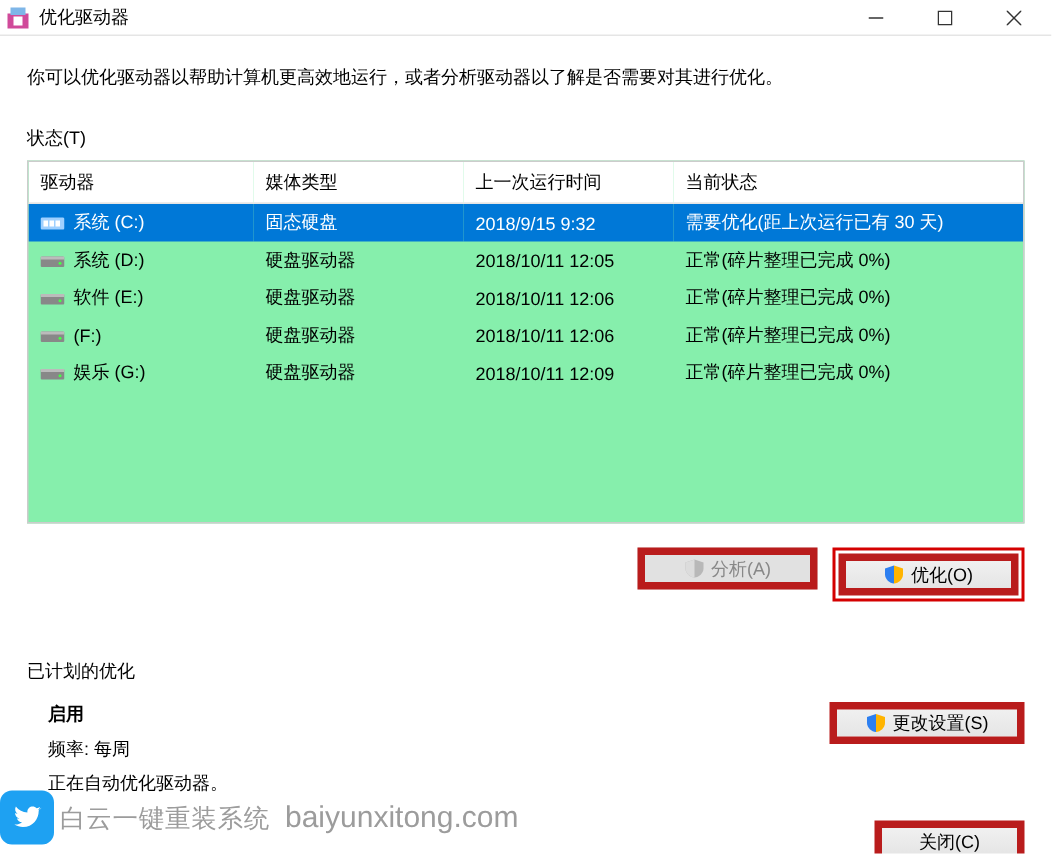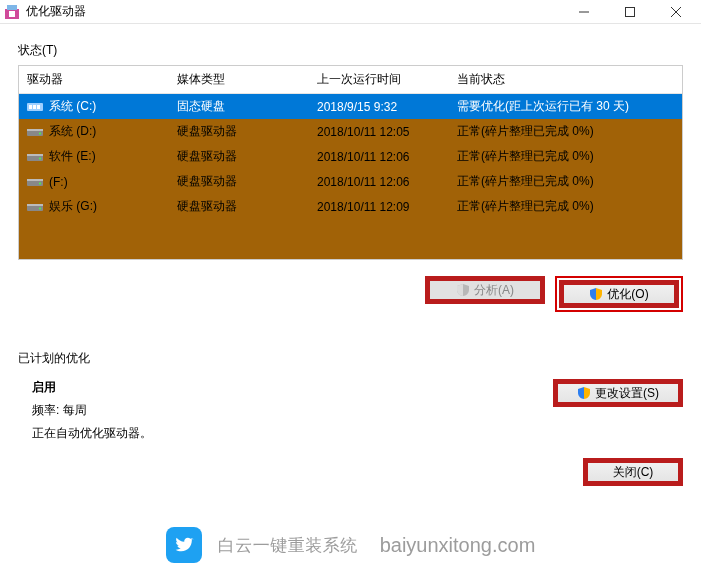--- a/index.html
+++ b/index.html
@@ -32,22 +32,22 @@
 }
 .win-btn svg { pointer-events: none; }
 
 .content { padding: 18px 18px 10px 18px; }
 .desc { margin-bottom: 24px; line-height: 1.5; }
 
 .section-label { margin-bottom: 6px; }
 .section-box {
   border: 1px solid #ccc;
   padding: 0;
-  background: #a16207;
-  height: 195px;
+  background: #86efac;
+  height: 242px;
   overflow: auto;
 }
 
 table { width: 100%; border-collapse: collapse; }
 th {
   text-align: left;
   font-weight: normal;
   padding: 5px 8px;
   border-bottom: 1px solid #e5e5e5;
   background: #fff;
@@ -86,22 +86,22 @@
 .sched-left { flex: 1; }
 .sched-left .lbl { font-weight: bold; margin-bottom: 6px; }
 .sched-left div { margin-bottom: 6px; }
 .sched-right { padding-top: 0; }
 
 .footer { display:flex; justify-content:flex-end; padding: 0 18px 12px 0; }
 
 .watermark {
   position: absolute;
   left: 0; right: 0; bottom: 6px;
-  display: flex; align-items: center; justify-content: center;
-  gap: 16px;
+  display: flex; align-items: center; 
+  gap: 4px;
   pointer-events: none;
 }
 .watermark .wm-icon {
   width: 36px; height: 36px;
   border-radius: 8px;
   background: #1ea1f2;
   display:flex;align-items:center;justify-content:center;
 }
 .watermark .wm-text { color:#9c9c9c; font-size:17px; letter-spacing:0.5px; }
 .watermark .wm-sub { color:#9c9c9c; font-size:20px; margin-left:6px;}
@@ -136,20 +136,21 @@
     <div class="win-btn">
       <svg width="10" height="10">
           <line x1="0" y1="0" x2="10" y2="10" stroke="#333"></line>
           <line x1="10" y1="0" x2="0" y2="10" stroke="#333"></line>
         </svg>
     </div>
   </div>
 </div>
 
 <div class="content">
+  <div class="desc">你可以优化驱动器以帮助计算机更高效地运行，或者分析驱动器以了解是否需要对其进行优化。</div>
 
   <div class="section-label">状态(T)</div>
   <div class="section-box">
     <table>
       <thead>
         <tr>
           <th>驱动器</th>
           <th>媒体类型</th>
           <th>上一次运行时间</th>
           <th>当前状态</th>

